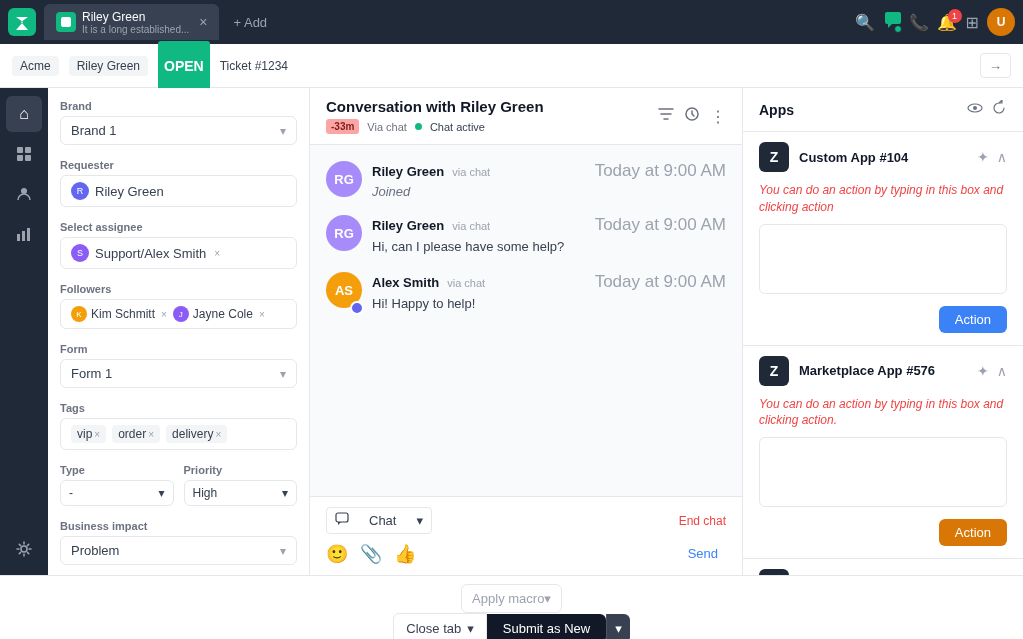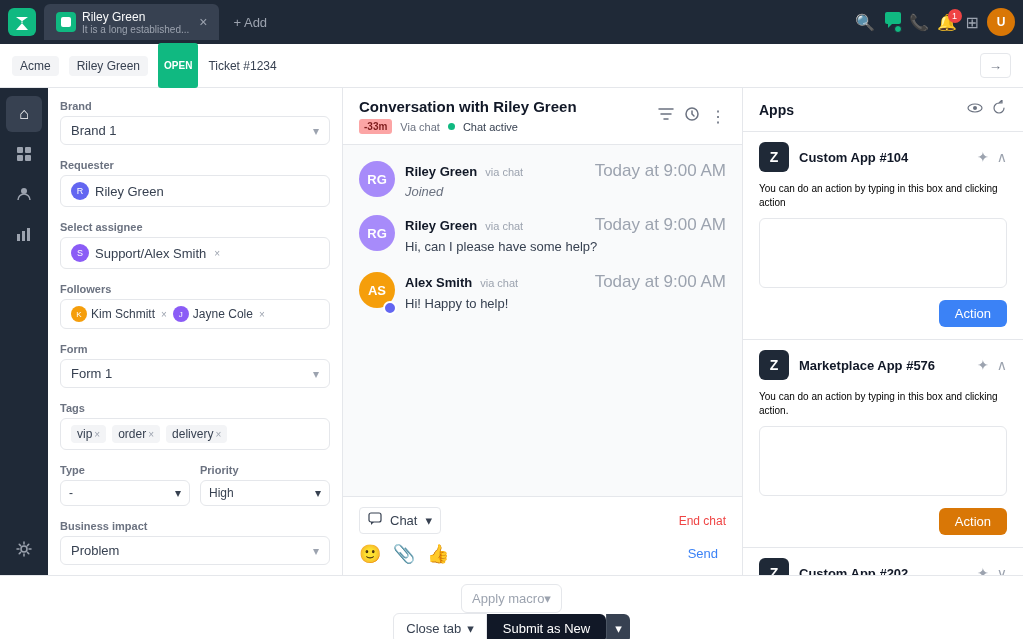--- a/index.html
+++ b/index.html
@@ -17,26 +17,26 @@
     .conversations-btn { background: #374151; border: 1px solid #4b5563; border-radius: 6px; color: #f9fafb; font-size: 12px; padding: 4px 10px; display: flex; align-items: center; gap: 6px; cursor: pointer; }
     .conversations-badge { background: #6b7280; color: white; border-radius: 50%; width: 16px; height: 16px; display: flex; align-items: center; justify-content: center; font-size: 10px; }
     .icon-btn { color: #9ca3af; cursor: pointer; font-size: 16px; position: relative; }
     .notif-badge { position: absolute; top: -4px; right: -4px; background: #ef4444; color: white; border-radius: 50%; width: 14px; height: 14px; font-size: 9px; display: flex; align-items: center; justify-content: center; }
     .avatar-circle { width: 28px; height: 28px; border-radius: 50%; background: #d97706; display: flex; align-items: center; justify-content: center; color: white; font-size: 12px; font-weight: bold; }
     .green-dot { width: 8px; height: 8px; background: #10b981; border-radius: 50%; position: absolute; bottom: 0; right: 0; border: 1px solid #1f2937; }
 
     
     .subheader { display: flex; align-items: center; background: white; height: 44px; padding: 0 12px; gap: 10px; border-bottom: 1px solid #e5e7eb; flex-shrink: 0; }
     .subheader-tag { font-size: 12px; color: #374151; padding: 3px 8px; background: #f3f4f6; border-radius: 4px; cursor: pointer; }
-    .open-badge { background: #10b981; color: white; font-size: 10px; font-weight: bold; padding: 17px 6px; border-radius: 3px; }
+    .open-badge { background: #10b981; color: white; font-size: 14px; font-weight: bold; padding: 17px 6px; border-radius: 3px; }
     .ticket-link { font-size: 12px; color: #374151; }
     .nav-arrow { background: none; border: 1px solid #e5e7eb; border-radius: 4px; padding: 4px 8px; cursor: pointer; color: #6b7280; }
 
     
-    .left-sidebar { width: 295px; background: white; border-right: 1px solid #e5e7eb; overflow-y: auto; flex-shrink: 0; padding: 12px; display: flex; flex-direction: column; gap: 14px; }
+    .left-sidebar { width: 262px; background: white; border-right: 1px solid #e5e7eb; overflow-y: auto; flex-shrink: 0; padding: 12px; display: flex; flex-direction: column; gap: 14px; }
     .field-label { font-size: 11px; color: #6b7280; margin-bottom: 4px; font-weight: 600; }
     .select-field { width: 100%; border: 1px solid #e5e7eb; border-radius: 6px; padding: 6px 10px; font-size: 13px; color: #374151; display: flex; align-items: center; justify-content: space-between; cursor: pointer; background: white; }
     .select-field .chevron { color: #9ca3af; font-size: 12px; }
     .requester-field { border: 1px solid #e5e7eb; border-radius: 6px; padding: 6px 10px; display: flex; align-items: center; gap: 6px; font-size: 13px; color: #374151; }
     .requester-avatar { width: 18px; height: 18px; border-radius: 50%; background: #6366f1; display: flex; align-items: center; justify-content: center; color: white; font-size: 9px; }
     .assignee-field { border: 1px solid #e5e7eb; border-radius: 6px; padding: 6px 10px; display: flex; align-items: center; gap: 6px; font-size: 13px; color: #374151; }
     .assignee-avatar { width: 18px; height: 18px; border-radius: 50%; background: #8b5cf6; display: flex; align-items: center; justify-content: center; color: white; font-size: 9px; }
     .tag-remove { color: #9ca3af; cursor: pointer; font-size: 10px; margin-left: 2px; }
     .followers-field { border: 1px solid #e5e7eb; border-radius: 6px; padding: 6px 10px; display: flex; align-items: center; gap: 6px; flex-wrap: wrap; }
     .follower-chip { display: flex; align-items: center; gap: 4px; font-size: 12px; color: #374151; }
@@ -66,38 +66,38 @@
     .msg-header { display: flex; align-items: baseline; gap: 8px; margin-bottom: 3px; }
     .msg-name { font-size: 13px; font-weight: 600; color: #111827; }
     .msg-via { font-size: 11px; color: #9ca3af; }
     .msg-time { font-size: 17px; color: #9ca3af; margin-left: auto; }
     .msg-text { font-size: 13px; color: #374151; line-height: 1.4; }
     .msg-joined { font-size: 13px; color: #6b7280; font-style: italic; }
     .msg-avatar-overlay { position: relative; }
 
     .chat-footer { background: white; border-top: 1px solid #e5e7eb; padding: 10px 16px; flex-shrink: 0; }
     .chat-toolbar { display: flex; align-items: center; justify-content: space-between; margin-bottom: 8px; }
-    .chat-type-btn { display: flex; align-items: center; gap: 8px; font-size: 13px; color: #374151; cursor: pointer; padding: 4px 8px; border-radius: 4px; border: 1px solid #e5e7eb; background: white; justify-content: space-between; }
+    .chat-type-btn { display: flex; align-items: center; gap: 20px; font-size: 13px; color: #374151; cursor: pointer; padding: 4px 8px; border-radius: 4px; border: 1px solid #e5e7eb; background: white; justify-content: space-between; }
     .end-chat-btn { font-size: 12px; color: #ef4444; cursor: pointer; background: none; border: none; }
     .chat-actions { display: flex; align-items: center; gap: 12px; }
     .send-btn { font-size: 13px; color: #6b7280; cursor: pointer; padding: 4px 8px; background: none; border: none; }
 
     
     .right-sidebar { width: 280px; background: white; overflow-y: auto; flex-shrink: 0; display: flex; flex-direction: column; }
     .apps-header { display: flex; align-items: center; justify-content: space-between; padding: 12px 16px; border-bottom: 1px solid #e5e7eb; gap: 26px; }
     .apps-title { font-size: 14px; font-weight: 600; color: #111827; }
     .apps-icons { display: flex; align-items: center; gap: 8px; color: #6b7280; cursor: pointer; font-size: 14px; }
     .app-card { border-bottom: 1px solid #e5e7eb; }
     .app-card-header { display: flex; align-items: center; justify-content: space-between; padding: 10px 16px; }
     .app-card-left { display: flex; align-items: center; gap: 10px; }
     .app-icon { width: 30px; height: 30px; background: #1f2937; border-radius: 6px; display: flex; align-items: center; justify-content: center; color: white; font-size: 14px; font-weight: bold; }
     .app-name { font-size: 13px; font-weight: 600; color: #111827; }
     .app-card-right { display: flex; align-items: center; gap: 8px; color: #9ca3af; cursor: pointer; font-size: 14px; }
     .app-body { padding: 0 16px 12px; }
-    .app-desc { font-size: 10px; color: #000000; margin-bottom: 8px; line-height: 1.4; }
+    .app-desc { font-size: 12px; color: #ef4444; margin-bottom: 8px; line-height: 1.4; font-style: italic; }
     .app-textarea { width: 100%; border: 1px solid #e5e7eb; border-radius: 6px; padding: 8px; font-size: 12px; color: #374151; resize: none; height: 70px; outline: none; }
     .action-btn-blue { background: #3b82f6; color: white; border: none; border-radius: 6px; padding: 6px 16px; font-size: 13px; font-weight: 500; cursor: pointer; float: right; }
     .action-btn-gold { background: #d97706; color: white; border: none; border-radius: 6px; padding: 6px 16px; font-size: 13px; font-weight: 500; cursor: pointer; float: right; }
 
     
     .bottom-bar { display: flex; align-items: center; justify-content: space-between; background: white; border-top: 1px solid #e5e7eb; padding: 8px 12px; flex-shrink: 0; height: 64px; flex-direction: column; }
     .apply-macro { flex: 1; max-width: 280px; border: 1px solid #e5e7eb; border-radius: 6px; padding: 6px 10px; font-size: 13px; color: #9ca3af; display: flex; align-items: center; justify-content: space-between; cursor: pointer; }
     .bottom-right { display: flex; align-items: center; gap: 0; }
     .close-tab-btn { border: 1px solid #e5e7eb; border-radius: 6px 0 0 6px; padding: 7px 12px; font-size: 13px; color: #374151; cursor: pointer; background: white; display: flex; align-items: center; gap: 6px; }
     .submit-btn { background: #111827; color: white; border: none; border-radius: 0 6px 6px 0; padding: 7px 16px; font-size: 13px; font-weight: 500; cursor: pointer; }

